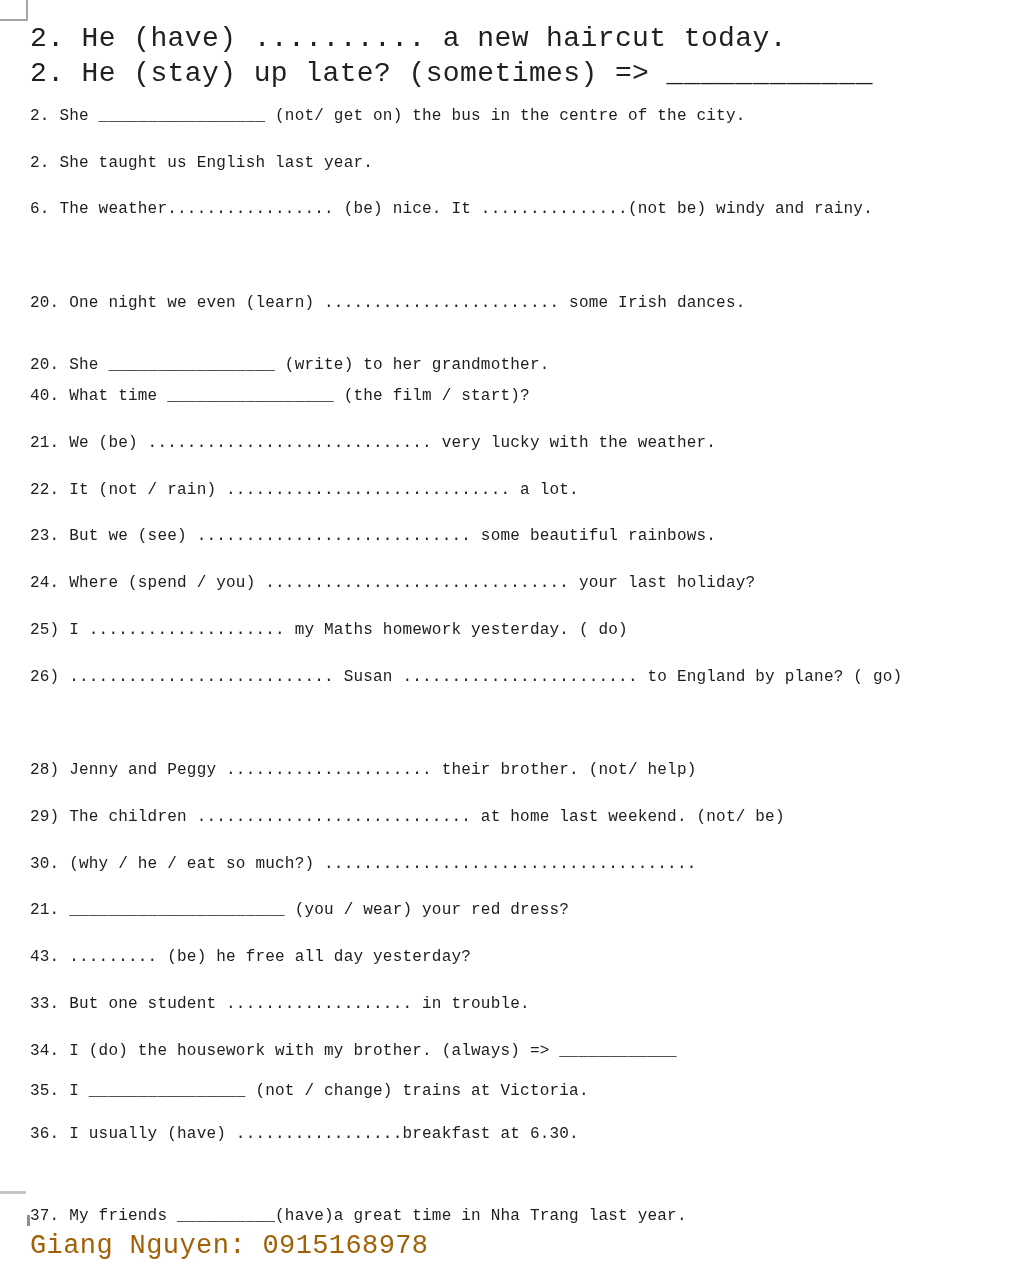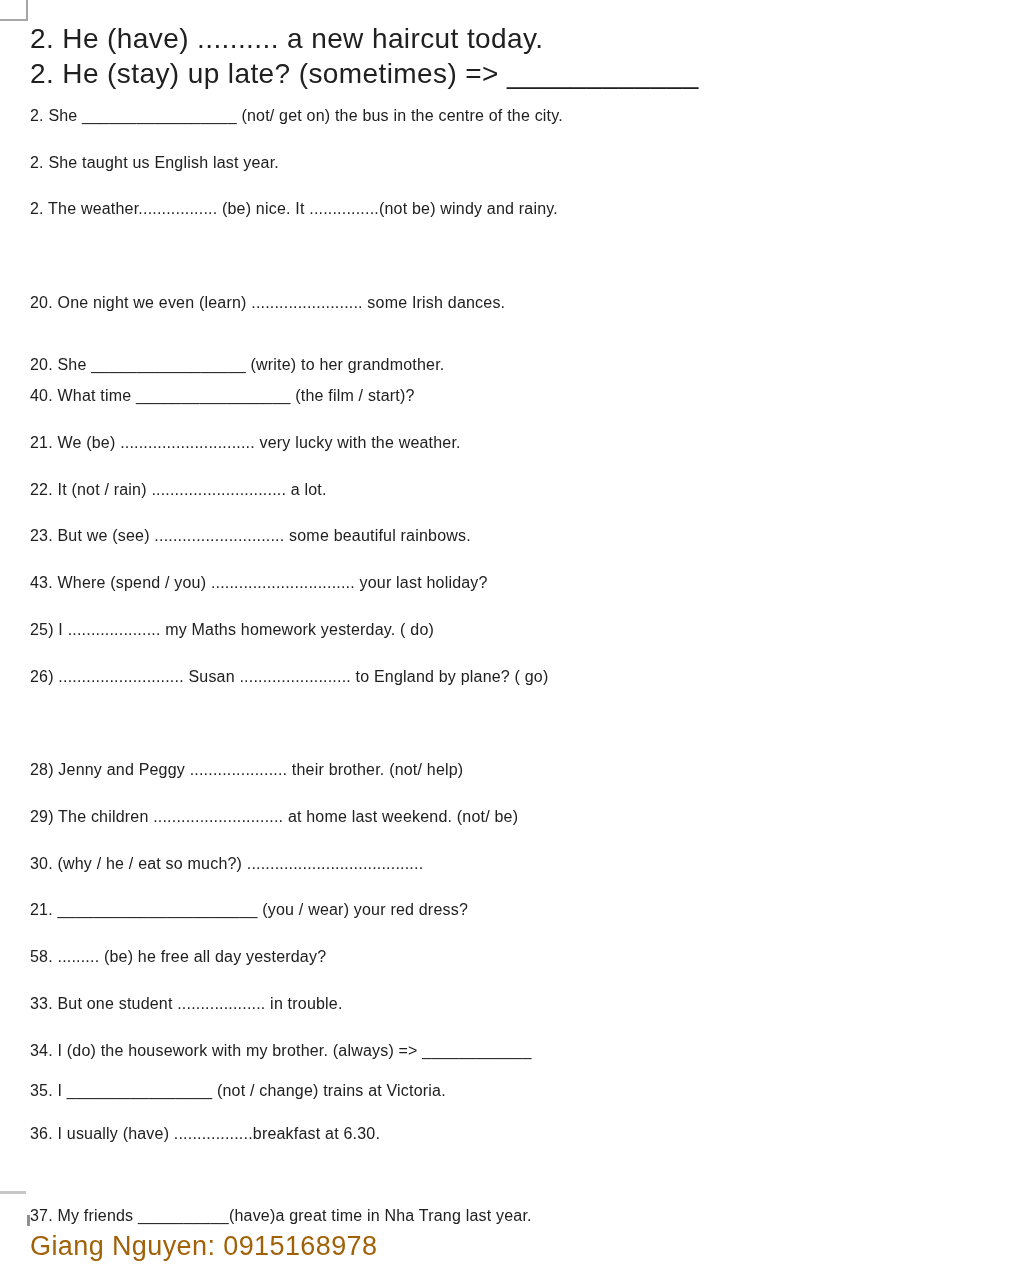--- a/index.html
+++ b/index.html
@@ -6,21 +6,21 @@
     margin: 0;
     padding: 0;
     background: #ffffff;
   }
   .page {
     position: relative;
     width: 1024px;
     height: 1280px;
     background: #ffffff;
     overflow: hidden;
-    font-family: Liberation Sans, sans-serif;
+    font-family: Liberation Mono, monospace;
   }
   .line {
     position: absolute;
     left: 30px;
     font-size: 16px;
     line-height: 1.15;
     color: #202020;
     letter-spacing: 0.2px;
     white-space: nowrap;
   }
@@ -68,35 +68,35 @@
 <body>
 
 <div class="page">
 
   <div class="corner-mark"></div>
 
   <div class="line lg" style="top:23px">2. He (have) .......... a new haircut today.</div>
   <div class="line lg" style="top:58px">2. He (stay) up late? (sometimes) =&gt; ____________</div>
   <div class="line" style="top:107px">2. She _________________ (not/ get on) the bus in the centre of the city.</div>
   <div class="line" style="top:154px">2. She taught us English last year.</div>
-  <div class="line" style="top:200px">2. The weather................. (be) nice. It ...............(not be) windy and rainy.</div>
+  <div class="line" style="top:200px">6. The weather................. (be) nice. It ...............(not be) windy and rainy.</div>
   <div class="line" style="top:294px">20. One night we even (learn) ........................ some Irish dances.</div>
   <div class="line" style="top:356px">20. She _________________ (write) to her grandmother.</div>
   <div class="line" style="top:387px">40. What time _________________ (the film / start)?</div>
   <div class="line" style="top:434px">21. We (be) ............................. very lucky with the weather.</div>
   <div class="line" style="top:481px">22. It (not / rain) ............................. a lot.</div>
   <div class="line" style="top:527px">23. But we (see) ............................ some beautiful rainbows.</div>
-  <div class="line" style="top:574px">43. Where (spend / you) ............................... your last holiday?</div>
+  <div class="line" style="top:574px">24. Where (spend / you) ............................... your last holiday?</div>
   <div class="line" style="top:621px">25) I .................... my Maths homework yesterday. ( do)</div>
   <div class="line" style="top:668px">26) ........................... Susan ........................ to England by plane? ( go)</div>
   <div class="line" style="top:761px">28) Jenny and Peggy ..................... their brother. (not/ help)</div>
   <div class="line" style="top:808px">29) The children ............................ at home last weekend. (not/ be)</div>
   <div class="line" style="top:855px">30. (why / he / eat so much?) ......................................</div>
   <div class="line" style="top:901px">21. ______________________ (you / wear) your red dress?</div>
-  <div class="line" style="top:948px">58. ......... (be) he free all day yesterday?</div>
+  <div class="line" style="top:948px">43. ......... (be) he free all day yesterday?</div>
   <div class="line" style="top:995px">33. But one student ................... in trouble.</div>
   <div class="line" style="top:1042px">34. I (do) the housework with my brother. (always) =&gt; ____________</div>
   <div class="line" style="top:1082px">35. I ________________ (not / change) trains at Victoria.</div>
   <div class="line" style="top:1125px">36. I usually (have) .................breakfast at 6.30.</div>
   <div class="line" style="top:1207px">37. My friends __________(have)a great time in Nha Trang last year.</div>
 
   <div class="dash-mark"></div>
   <div class="tick-mark"></div>
 
   <div class="footer">Giang Nguyen: 0915168978</div>

